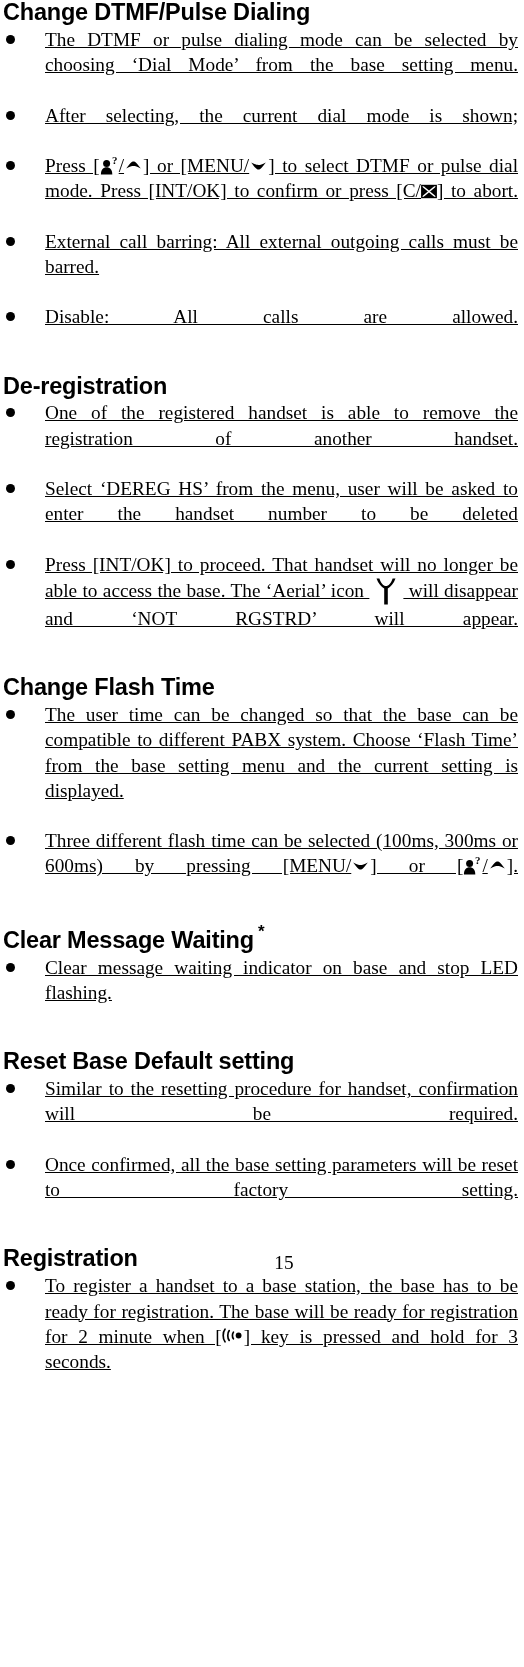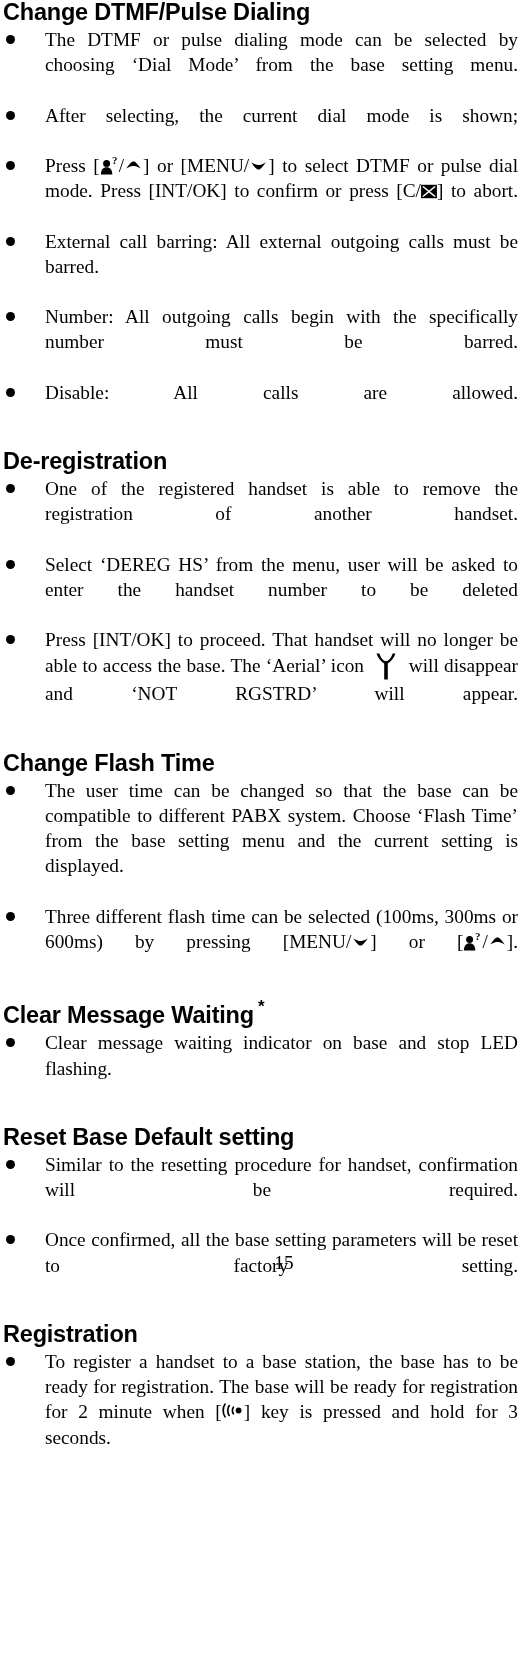--- a/index.html
+++ b/index.html
@@ -51,20 +51,21 @@
     font-size: 17px;
     vertical-align: 11px;
     margin-left: 4px;
   }
 
   
   ul.bullets {
     list-style: none;
     margin: 0;
     padding: 0;
+    text-decoration: underline;
   }
   li.bullet-item {
     position: relative;
     padding-left: 42px;
     margin: 0 0 0 0;
     font-size: 19.3px;
     line-height: 25.2px;
     text-align: justify;
     text-justify: inter-word;
     hyphens: none;
@@ -188,24 +189,20 @@
               </svg></span><span>] to abort.</span></span>
         </li>
       </ul>
       <ul class="bullets">
         <li class="bullet-item">
           <span class="bullet-dot"></span>
           <span class="bullet-text"><span>External call barring: All external outgoing calls must be barred.</span></span>
         </li>
         <li class="bullet-item">
           <span class="bullet-dot"></span>
-          <span class="bullet-text"><span>Number: All outgoing calls begin with the specifically number must be barred.</span></span>
-        </li>
-        <li class="bullet-item">
-          <span class="bullet-dot"></span>
           <span class="bullet-text"><span>Disable: All calls are allowed.</span></span>
         </li>
       </ul>
       <div class="heading-block">
         <h2 class="section-heading"><span class="heading-inline">De-registration</span></h2>
       </div>
       <ul class="bullets">
         <li class="bullet-item">
           <span class="bullet-dot"></span>
           <span class="bullet-text"><span>One of the registered handset is able to remove the registration of another handset.</span></span>

